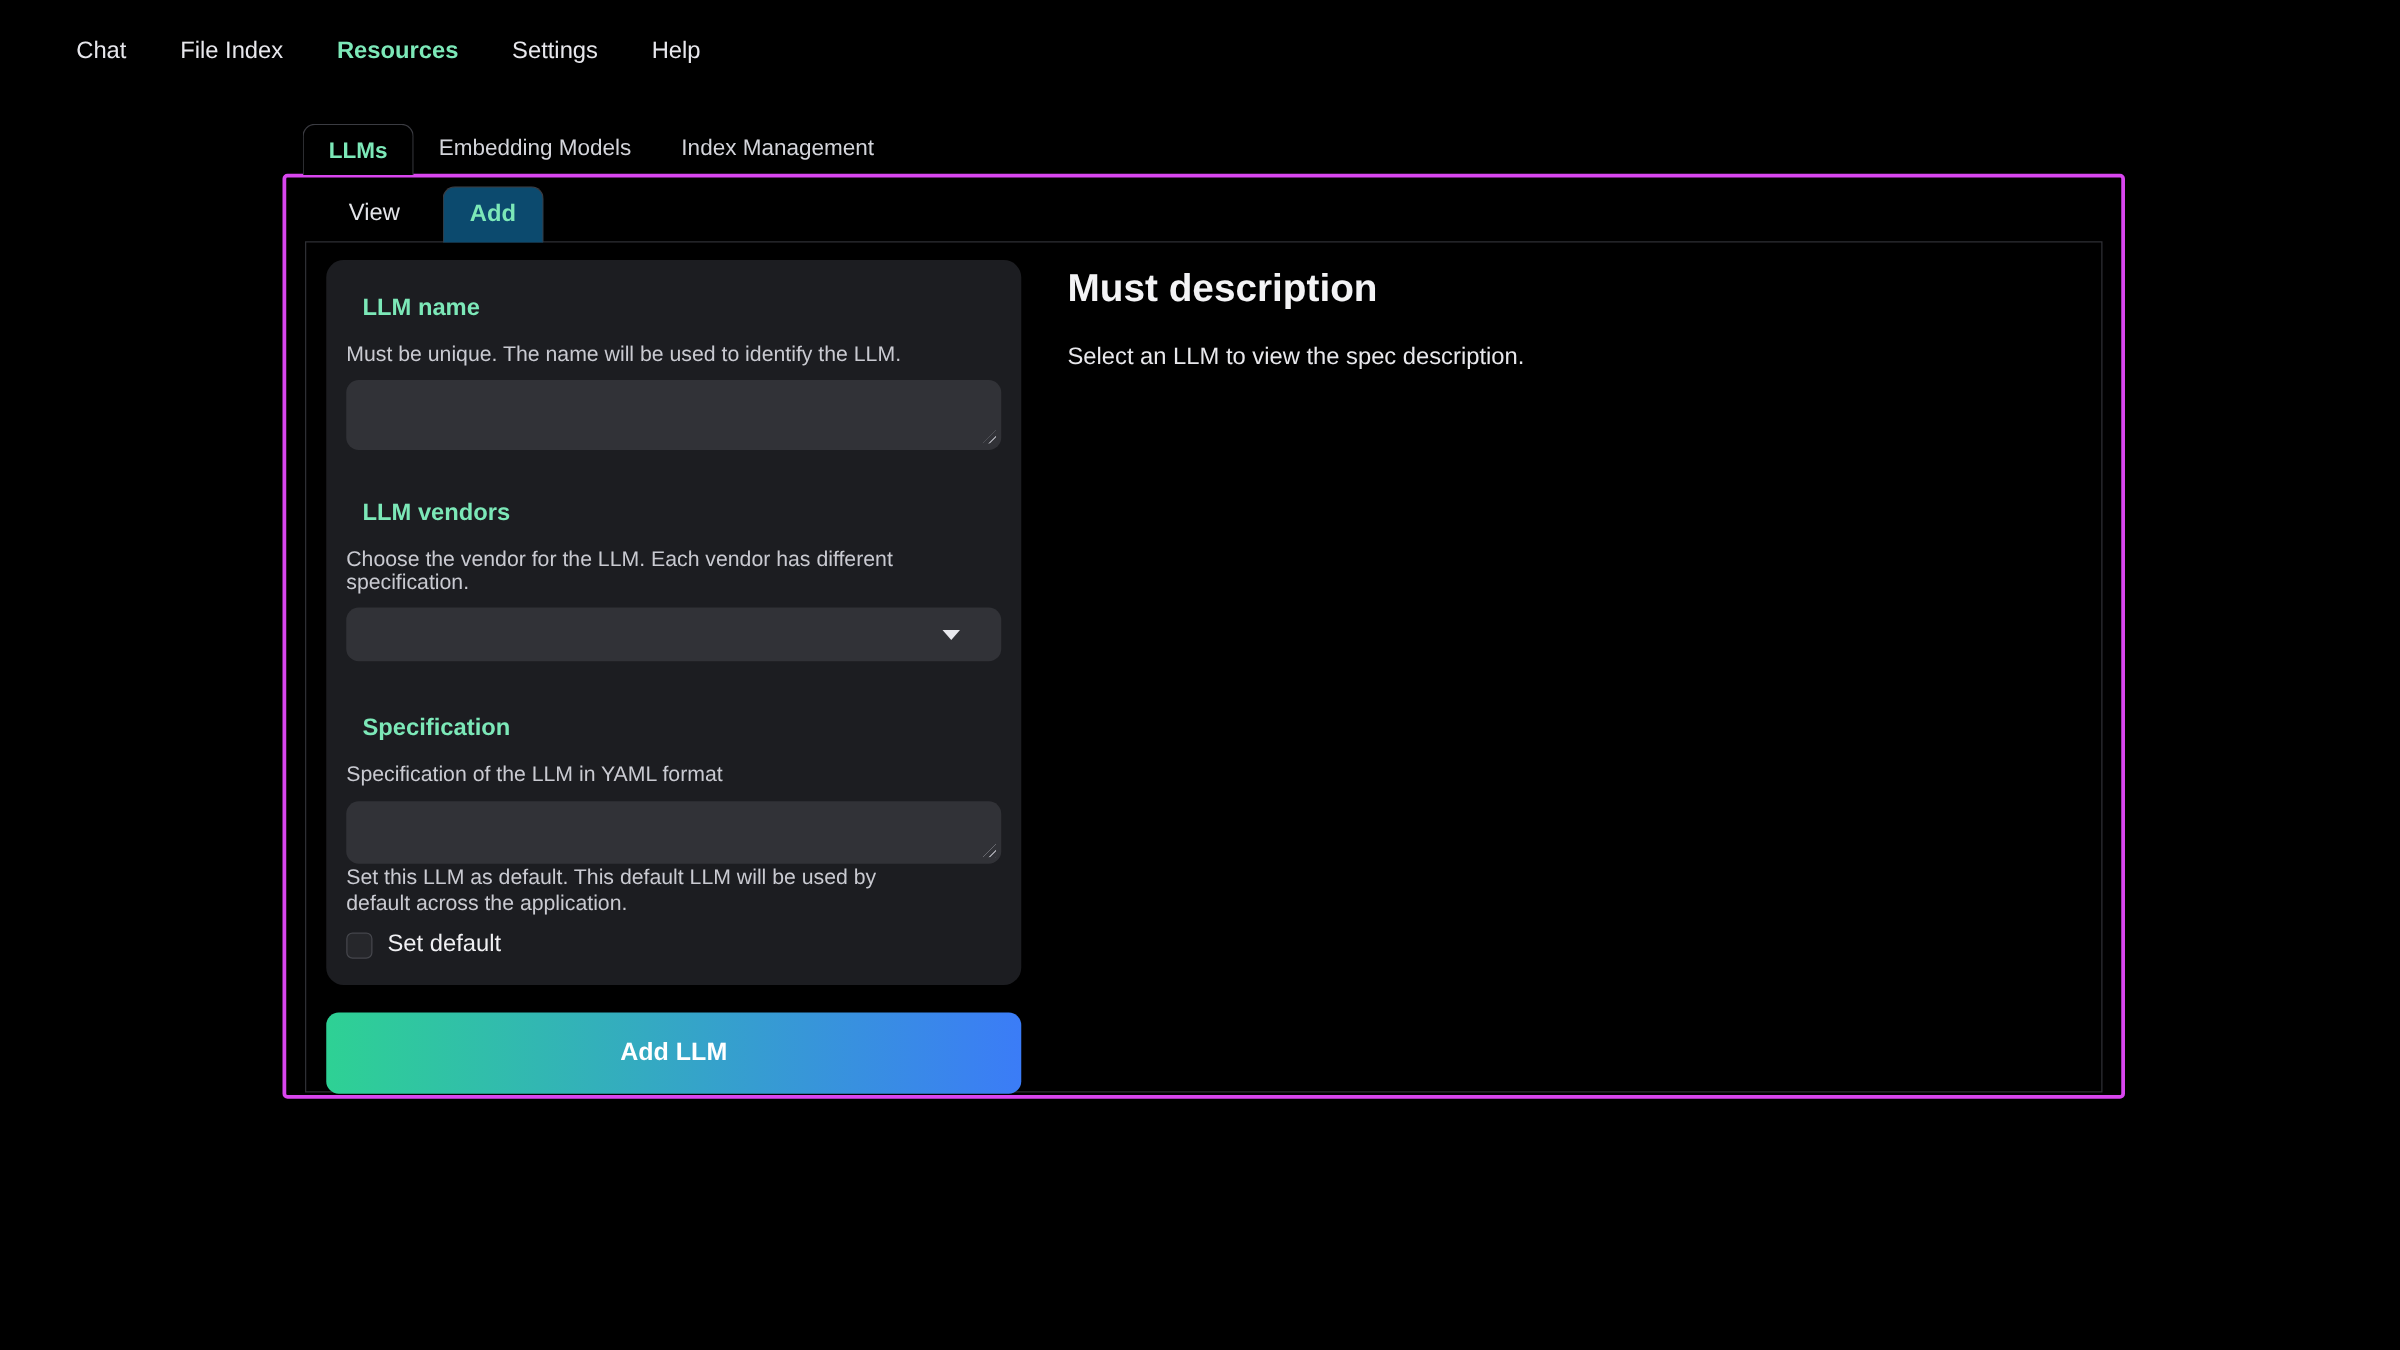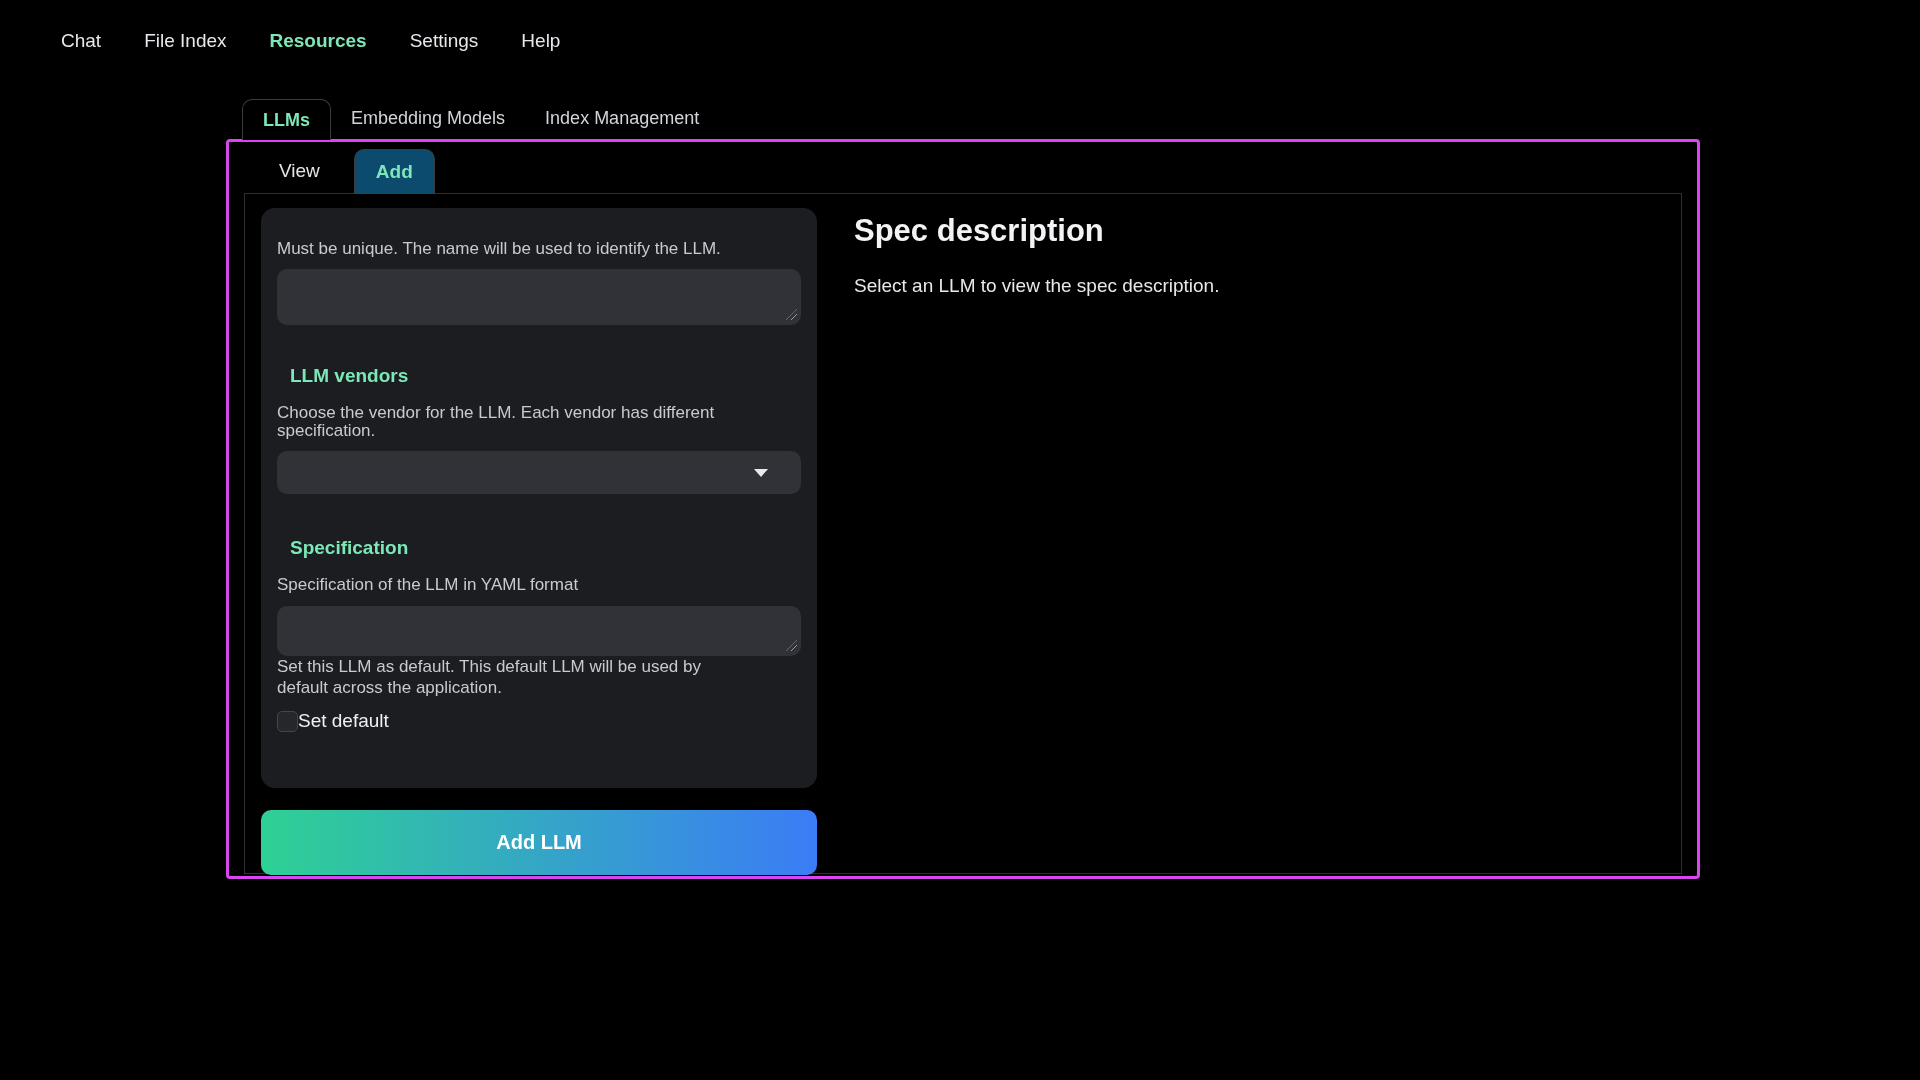--- a/index.html
+++ b/index.html
@@ -47,21 +47,21 @@
   .grip { position:absolute; right:4px; bottom:5px; width:11px; height:11px;
           background:repeating-linear-gradient(135deg, transparent 0 3px, #9a9ba2 3px 4px);
           clip-path:polygon(100% 0, 100% 100%, 0 100%); }
 
   .select { position:relative; height:43px; background:#313237; border-radius:10px; margin-top:11px; cursor:pointer; }
   .chevron { position:absolute; right:33px; top:18px; width:0; height:0;
              border-left:7px solid transparent; border-right:7px solid transparent;
              border-top:8px solid #e9e9ee; }
 
   .default-help { color:#c9cad1; font-size:17px; line-height:21px; width:430px; }
-  .checkbox-row { display:flex; align-items:center; margin-top:12px; }
+  .checkbox-row { display:flex; align-items:center; margin-top:12px; gap:12px; }
   .checkbox { width:21px; height:21px; border:1px solid #45464c; border-radius:5px; background:#26272b; cursor:pointer; }
   .checkbox-label { color:#f0f0f3; font-size:19px; }
 
   .submit-btn { display:block; width:556px; height:65px; margin-top:22px; border:none; cursor:pointer;
                 border-radius:10px; background:linear-gradient(to right, #2ed194, #3b7cf7);
                 color:#fff; font-size:20px; font-weight:700; font-family:"Liberation Sans", sans-serif; }
 
   
   .spec-col { flex:1; padding:20px 40px 0 21px; }
   .spec-title { color:#f3f3f5; font-size:31px; font-weight:700; line-height:34px; }
@@ -89,20 +89,21 @@
     <div class="subtabs-row">
       <div class="subtab">View</div>
       <div class="subtab active">Add</div>
     </div>
 
     <div class="inner-panel">
 
       <div class="form-col">
         <div class="card">
 
+          <div class="field-label ml-top-first">LLM name</div>
           <div class="field-help">Must be unique. The name will be used to identify the LLM.</div>
           <div class="input-wrap">
             <textarea class="textarea ta-name" style=""></textarea>
             <div class="grip"></div>
           </div>
 
           <div class="field-label ml-top">LLM vendors</div>
           <div class="field-help">Choose the vendor for the LLM. Each vendor has different specification.</div>
           <div class="select">
             <span></span>
@@ -121,19 +122,19 @@
             <div class="checkbox"></div>
             <div class="checkbox-label">Set default</div>
           </div>
 
         </div>
 
         <button class="submit-btn">Add LLM</button>
       </div>
 
       <div class="spec-col">
-        <div class="spec-title">Spec description</div>
+        <div class="spec-title">Must description</div>
         <div class="spec-body">Select an LLM to view the spec description.</div>
       </div>
 
     </div>
   </div>
 </div>
 
 </body></html>

